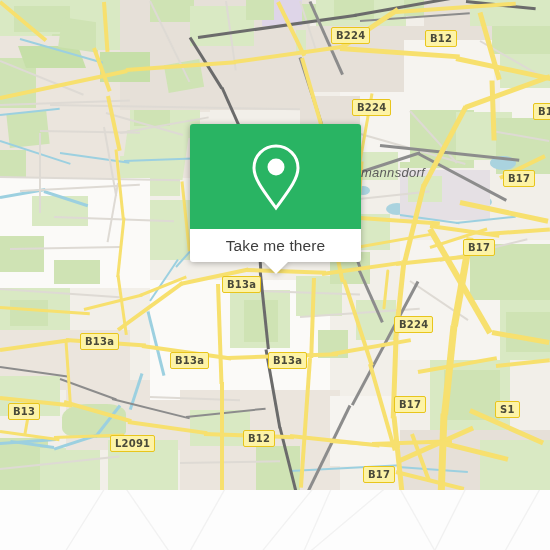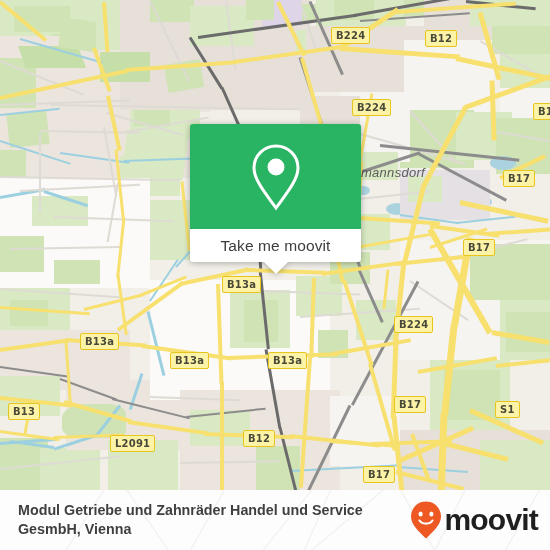--- a/index.html
+++ b/index.html
@@ -472,21 +472,21 @@
       </div>
 
     <div id="callout">
       <div id="callout-top">
         <svg width="56" height="70" viewBox="0 0 56 70">
           <path d="M28 4 C15.8 4 6 13.8 6 26 C6 38 18 52 28 66 C38 52 50 38 50 26 C50 13.8 40.2 4 28 4 Z" fill="none" stroke="#ffffff" stroke-width="3"></path>
           <circle cx="28" cy="25" r="8.5" fill="#ffffff"></circle>
         </svg>
       </div>
       <div id="callout-bottom">
-        <span id="callout-label">Take me moovit</span>
+        <span id="callout-label">Take me there</span>
         <div id="callout-tail"></div>
       </div>
     </div>
 
   </div>
 
   <div id="footer">
     <svg id="footer-bgart" viewBox="0 0 550 60" preserveAspectRatio="none">
       <g stroke="#e9e9e9" stroke-width="1.4" fill="none">
         <path d="M120 -10 L175 70"></path>
@@ -495,26 +495,16 @@
         <path d="M335 -10 L300 70"></path>
         <path d="M395 -10 L440 70"></path>
         <path d="M470 -10 L430 70"></path>
         <path d="M500 70 L545 -10"></path>
         <path d="M60 70 L110 -10"></path>
         <path d="M175 70 L255 70"></path>
         <path d="M300 70 L395 -10"></path>
       </g>
     </svg>
 
-    <div id="footer-title">Modul Getriebe und Zahnräder Handel und Service GesmbH, Vienna</div>
-
-    <div id="brand">
-      <svg width="34" height="40" viewBox="0 0 34 40">
-        <path d="M17 1.5 C8.7 1.5 2 8.2 2 16.5 C2 25 10 31.5 17 38.5 C24 31.5 32 25 32 16.5 C32 8.2 25.3 1.5 17 1.5 Z" fill="#ed5823"></path>
-        <ellipse cx="11.6" cy="14" rx="2.1" ry="2.6" fill="#ffffff"></ellipse>
-        <ellipse cx="22.4" cy="14" rx="2.1" ry="2.6" fill="#ffffff"></ellipse>
-        <path d="M10.5 20.5 C13 24.6 21 24.6 23.5 20.5" fill="none" stroke="#ffffff" stroke-width="2.1" stroke-linecap="round"></path>
-      </svg>
-      <span id="brand-word">moovit</span>
-    </div>
+
   </div>
 
 </div>
 
 </body></html>

